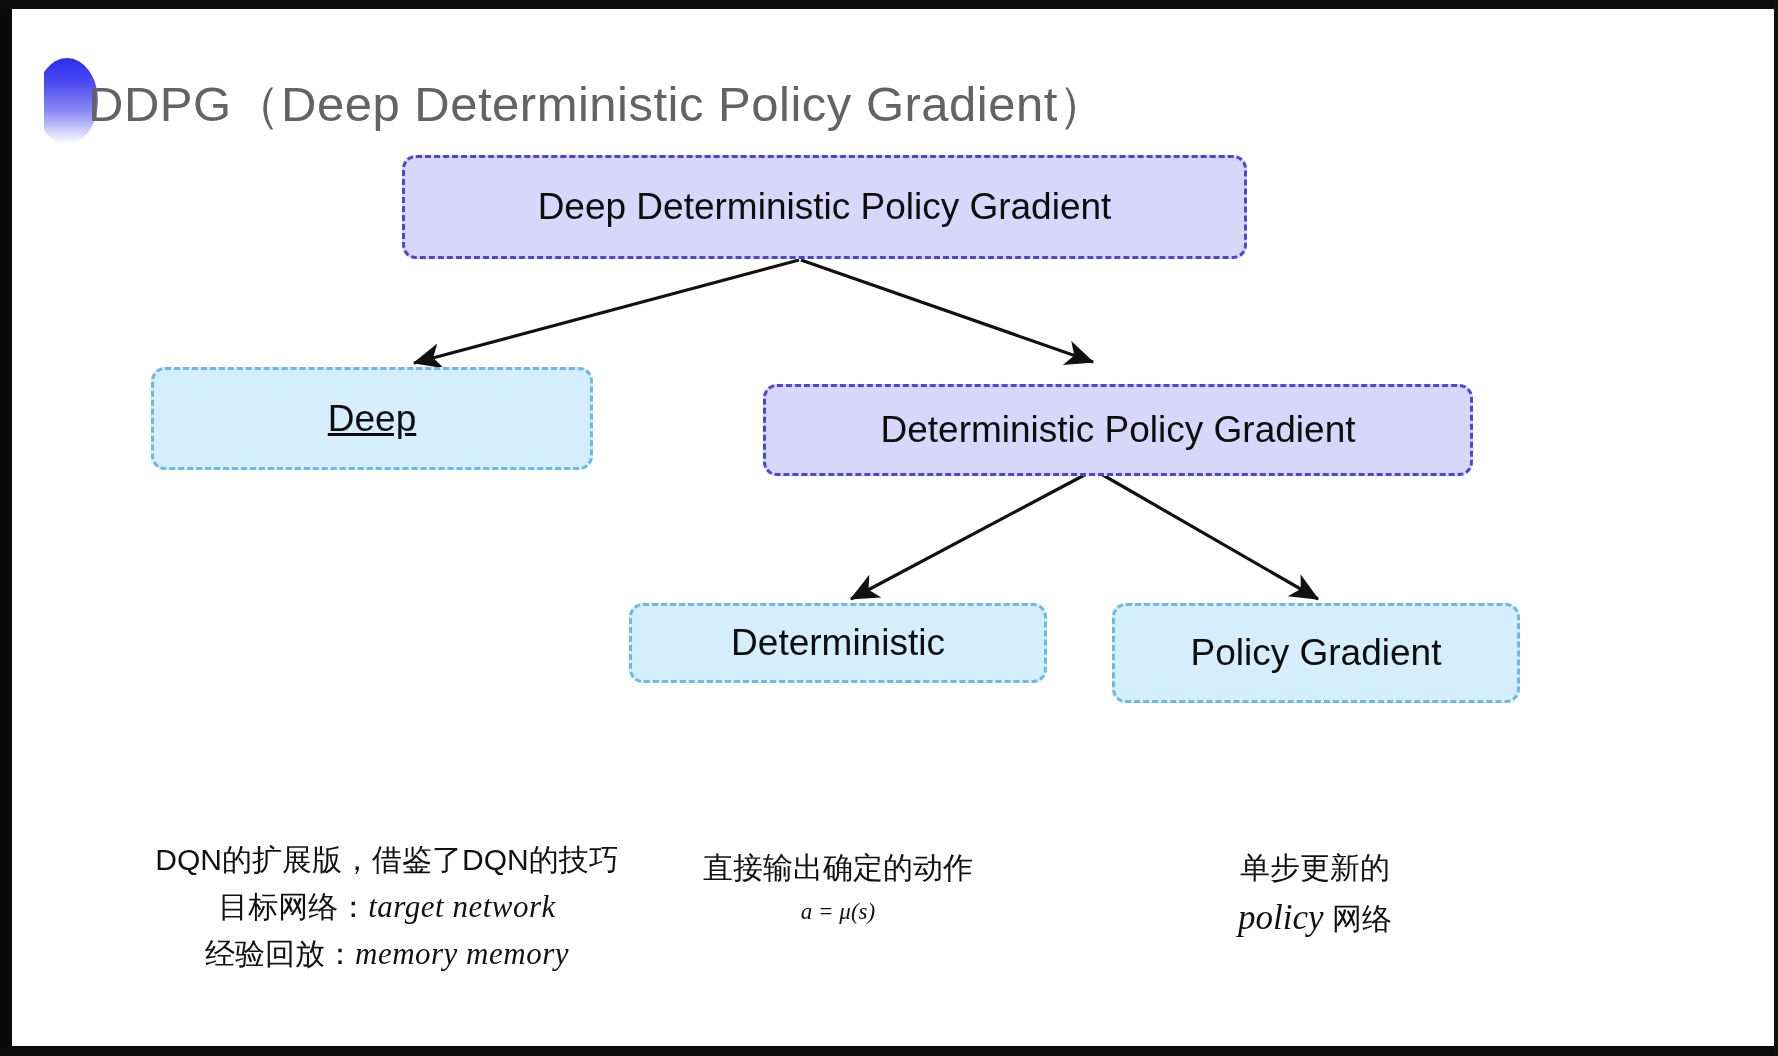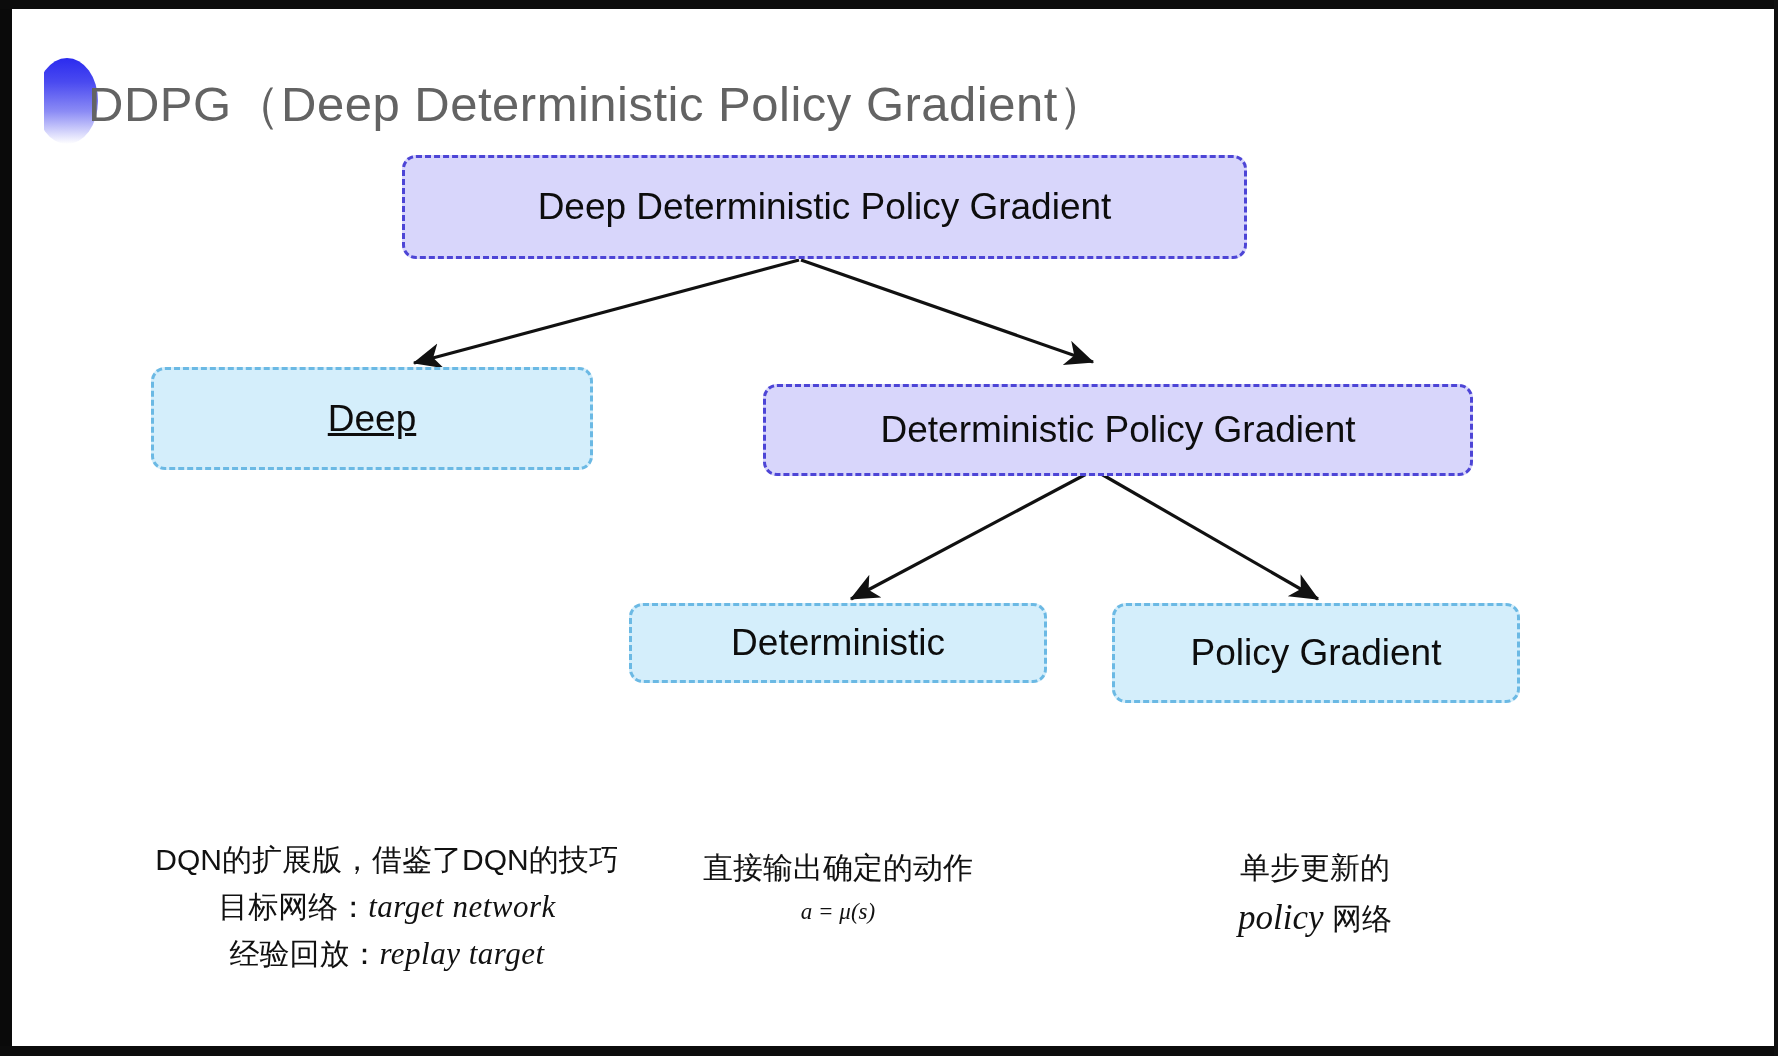--- a/index.html
+++ b/index.html
@@ -217,21 +217,21 @@
   <div class="node cyan" id="node-deterministic">Deterministic</div>
 
   <div class="node cyan" id="node-pg">Policy Gradient</div>
 
   <div class="caption" id="caption-deep">
     <div class="line">DQN的扩展版，借鉴了DQN的技巧</div>
     <div class="line">
       <span>目标网络：</span><span class="ital">target network</span>
     </div>
     <div class="line">
-      <span>经验回放：</span><span class="ital">replay target</span>
+      <span>经验回放：</span><span class="ital">memory memory</span>
     </div>
   </div>
 
   <div class="caption" id="caption-deterministic">
     <div class="nowrap">直接输出确定的动作</div>
     <div class="formula">a = μ(s)</div>
   </div>
 
   <div class="caption" id="caption-pg">
     <div class="nowrap">单步更新的</div>

